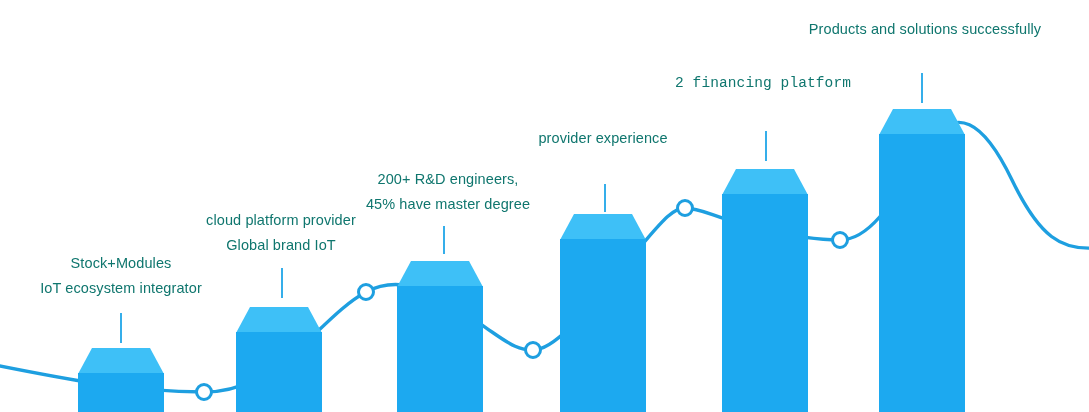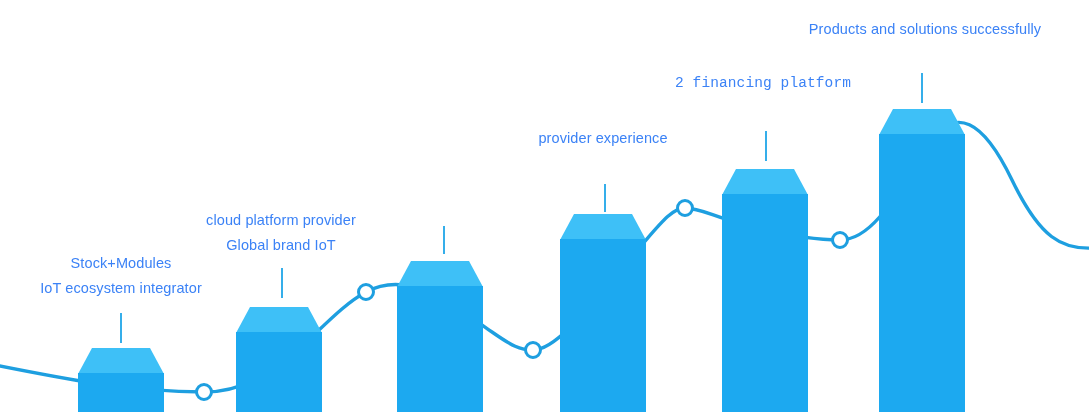--- a/index.html
+++ b/index.html
@@ -32,21 +32,21 @@
     position:absolute;left:0;top:0;width:100%;
   }
   .bar-body{
     position:absolute;left:0;width:100%;bottom:0;
   }
 
   
   .callout{
     position:absolute;
     text-align:center;
-    color:#3b82f6;
+    color:#0f766e;
     font-size:14.5px;
     line-height:25px;
     white-space:nowrap;
     letter-spacing:.1px;
   }
   .callout .ln{display:block;}
   .tick{
     position:absolute;
     width:2px;
     background:#35AEEA;
@@ -132,20 +132,24 @@
       <span class="ln">IoT ecosystem integrator</span>
     </div>
     <div class="tick" style="left:120px;top:313px;height:30px;"></div>
 
     <div class="callout" style="left:181px;top:208px;width:200px;">
       <span class="ln">cloud platform provider</span>
       <span class="ln">Global brand IoT</span>
     </div>
     <div class="tick" style="left:281px;top:268px;height:30px;"></div>
 
+    <div class="callout" style="left:343px;top:167px;width:210px;">
+      <span class="ln">200+ R&amp;D engineers,</span>
+      <span class="ln">45% have master degree</span>
+    </div>
     <div class="tick" style="left:443px;top:226px;height:28px;"></div>
 
     <div class="callout" style="left:498px;top:126px;width:210px;">
       <span class="ln">provider experience</span>
     </div>
     <div class="tick" style="left:604px;top:184px;height:28px;"></div>
 
     <div class="callout" style="left:668px;top:71px;width:190px;font-family:Liberation Mono, monospace;">
       <span class="ln">2 financing platform</span>
     </div>

